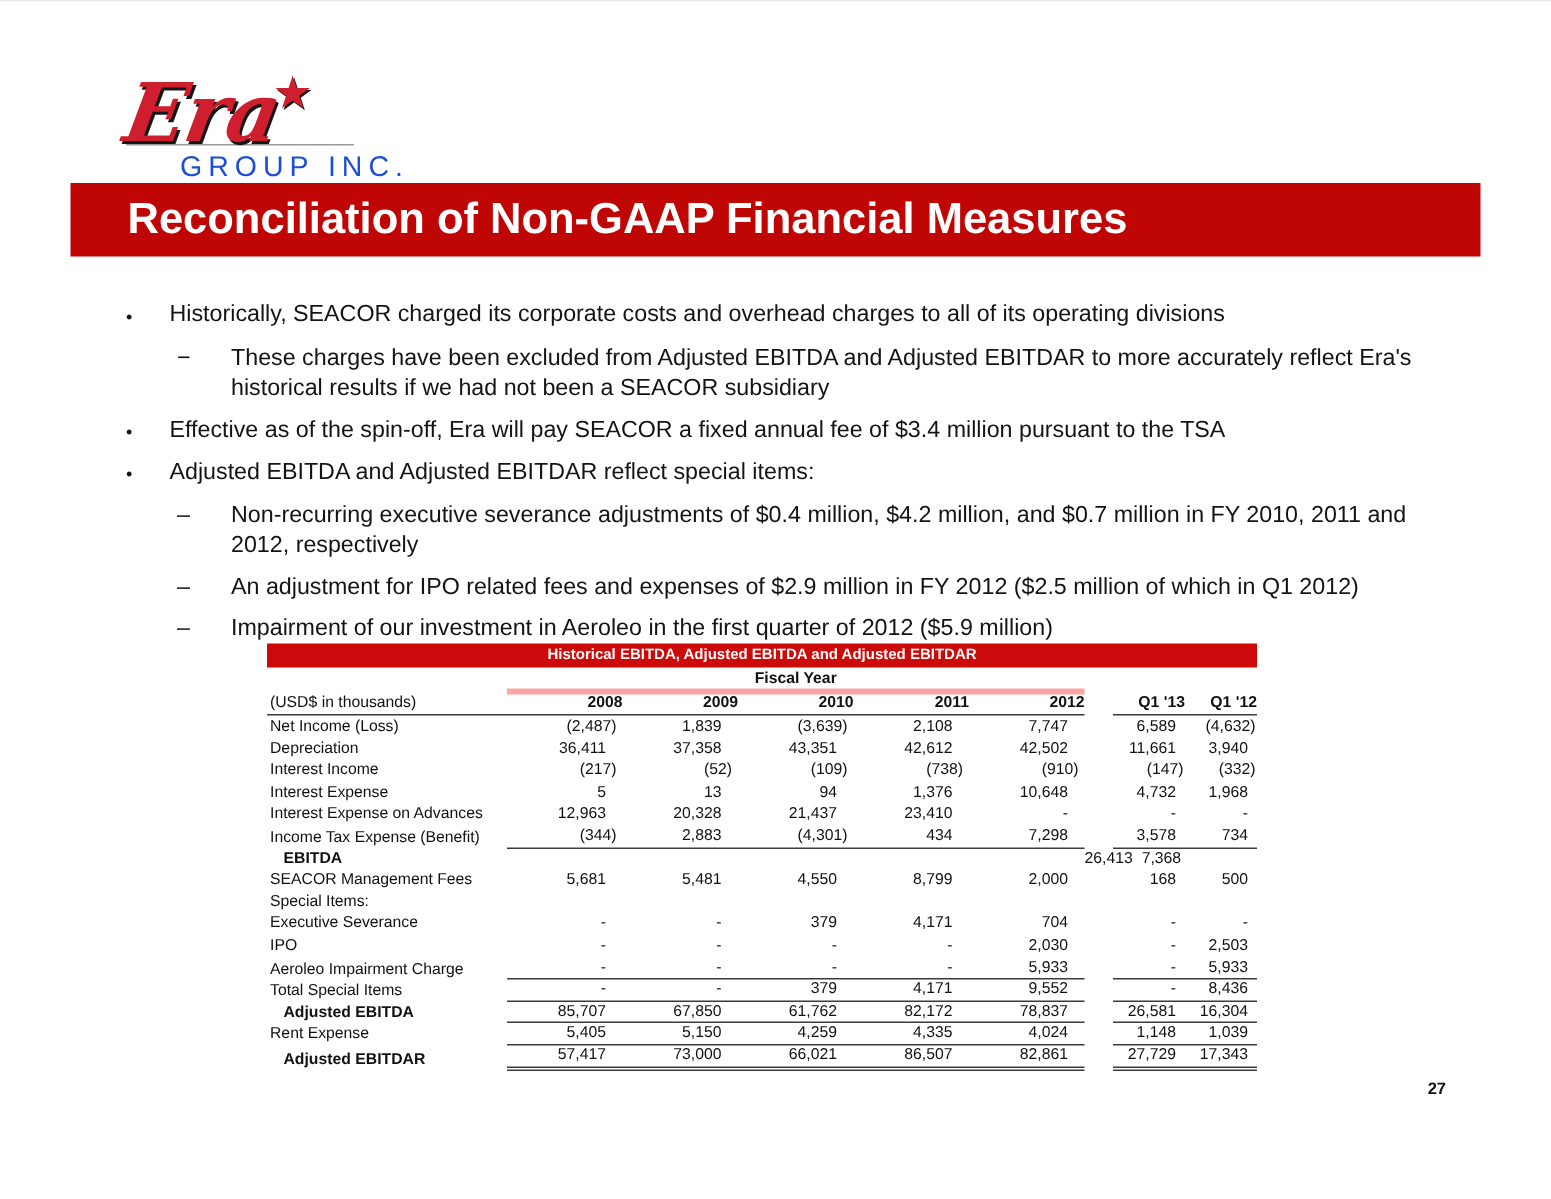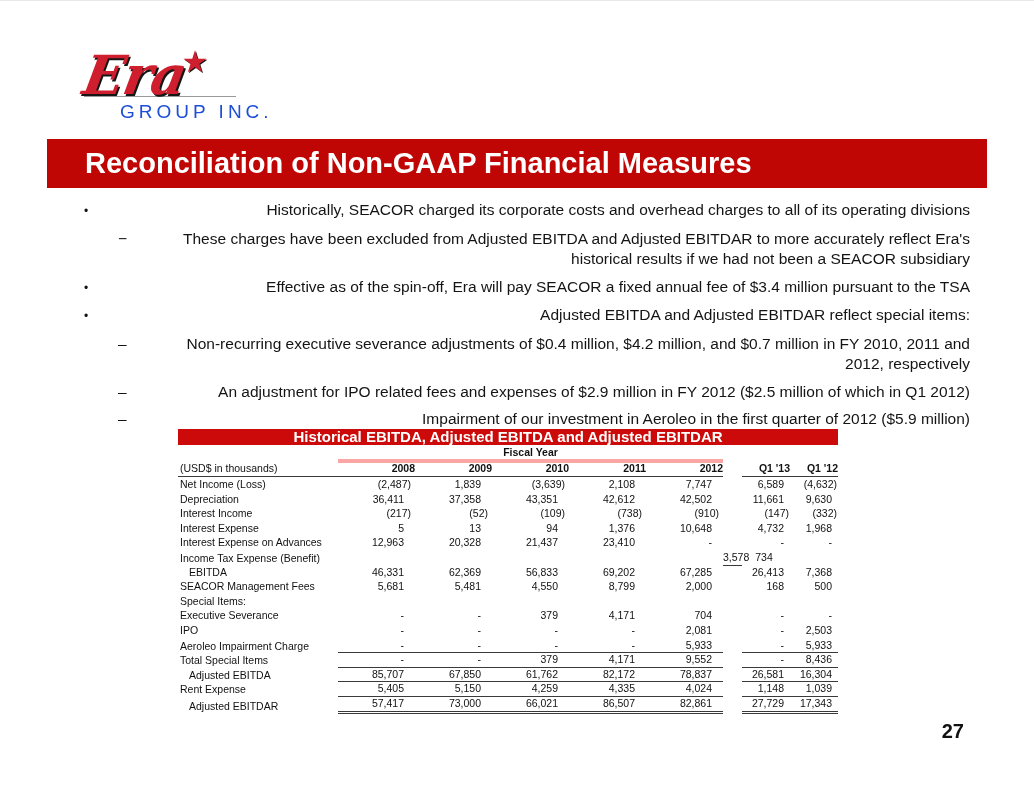--- a/index.html
+++ b/index.html
@@ -23,69 +23,69 @@
     text-shadow:1px 1px 0 #161616; transform:translate(-4px,-22px);
   }
   .logo-rule { height:1px; background:#9a9a9a; width:152px; margin-top:-7px; }
   .logo-sub {
     font-size:19px; letter-spacing:4px; color:#1d4ed8; margin-top:4px; padding-left:36px;
     white-space:nowrap;
   }
 
   
   .banner {
-    position:absolute; left:47px; top:138px; width:940px; height:49px;
+    position:absolute; left:47px; top:121px; width:940px; height:49px;
     background:#c00505; display:flex; align-items:center;
   }
   .banner h1 {
     margin:0; padding-left:38px; color:#ffffff; font-size:29px; font-weight:bold;
   }
 
   
   .bullets { position:absolute; left:84px; top:199px; width:886px; font-size:15.5px; line-height:20.5px; color:#141414; }
   .bullet-item { display:flex; margin-bottom:7px; }
   .bullet-item .marker { flex:0 0 auto; }
   .bullet-item.level1 > .marker { width:29px; font-size:12px; padding-top:1px; }
   .bullet-item.level2 { margin-left:34px; }
   .bullet-item.level2 > .marker { width:36px; }
-  .bullet-item .btext { flex:1;text-align:right; }
+  .bullet-item .btext { flex:1; }
 
   
   .fin-table {
     position:absolute; left:178px; top:428px; width:660px;
     font-size:10.5px; color:#111;
   }
   .tbl-title {
     background:#cc0a0a; color:#fff; font-weight:bold; text-align:center;
-    height:16px; line-height:16px; font-size:15px;
+    height:16px; line-height:16px; font-size:10px;
   }
   .t-row { display:grid; grid-template-columns:160px 385px 19px 96px; align-items:end; }
   .t-row .years { display:grid; grid-template-columns:repeat(5,1fr); }
   .t-row .quarters { display:grid; grid-template-columns:repeat(2,1fr); }
   .t-row .label { padding-left:2px; white-space:nowrap; overflow:hidden; }
-  .t-row .label.indent { padding-left:11px; }
+  .t-row .label.indent { padding-left:11px;font-weight:bold; }
 
   .fy-row { height:15px; line-height:14px; }
   .fy-row .years { display:block; text-align:center; font-weight:bold; border-bottom:4px solid #fca5a5; }
 
   .hdr-row { height:17px; line-height:16px; font-weight:bold; }
   .hdr-row .label { font-weight:normal; }
   .hdr-row .label, .hdr-row .years, .hdr-row .quarters { border-bottom:1.5px solid #3a3a3a; }
   .hcell { text-align:right; }
 
   .data-row { height:14.6px; line-height:14.6px; }
   .num { text-align:right; padding-right:11px; white-space:nowrap; }
   .num.paren { padding-right:4px; }
   .quarters .num { padding-right:6px; }
   .quarters .num.paren { padding-right:1px; }
   .rule-single > .years, .rule-single > .quarters { border-bottom:1px solid #3a3a3a; }
   .rule-double > .years, .rule-double > .quarters { border-bottom:3px double #3a3a3a; }
 
   
-  .page-num { position:absolute; top:719px; right:70px; font-size:20px; font-weight:bold; color:#111; }
+  .page-num { position:absolute; top:719px; right:70px; font-size:11px; font-weight:bold; color:#111; }
 </style>
 </head>
 <body>
 
 <div class="slide">
 
   <div class="logo">
     <div class="logo-script">
       <span class="logo-era">Era</span><span class="logo-star">★</span>
     </div>
@@ -175,21 +175,21 @@
           <div class="years">
             <div class="num">36,411</div>
             <div class="num">37,358</div>
             <div class="num">43,351</div>
             <div class="num">42,612</div>
             <div class="num">42,502</div>
           </div>
           <div class="gap"></div>
           <div class="quarters">
             <div class="num">11,661</div>
-            <div class="num">9,630</div>
+            <div class="num">3,940</div>
           </div>
         </div>
         <div class="t-row data-row">
           <div class="label">Interest Income</div>
           <div class="years">
             <div class="num paren">(217)</div>
             <div class="num paren">(52)</div>
             <div class="num paren">(109)</div>
             <div class="num paren">(738)</div>
             <div class="num paren">(910)</div>
@@ -225,35 +225,35 @@
             <div class="num">-</div>
           </div>
           <div class="gap"></div>
           <div class="quarters">
             <div class="num">-</div>
             <div class="num">-</div>
           </div>
         </div>
         <div class="t-row data-row rule-single">
           <div class="label">Income Tax Expense (Benefit)</div>
+          <div class="years">
+            <div class="num paren">(344)</div>
+            <div class="num">2,883</div>
+            <div class="num paren">(4,301)</div>
+            <div class="num">434</div>
+            <div class="num">7,298</div>
+          </div>
           <div class="gap"></div>
           <div class="quarters">
             <div class="num">3,578</div>
             <div class="num">734</div>
           </div>
         </div>
         <div class="t-row data-row">
           <div class="label indent">EBITDA</div>
-          <div class="years">
-            <div class="num">46,331</div>
-            <div class="num">62,369</div>
-            <div class="num">56,833</div>
-            <div class="num">69,202</div>
-            <div class="num">67,285</div>
-          </div>
           <div class="gap"></div>
           <div class="quarters">
             <div class="num">26,413</div>
             <div class="num">7,368</div>
           </div>
         </div>
         <div class="t-row data-row">
           <div class="label">SEACOR Management Fees</div>
           <div class="years">
             <div class="num">5,681</div>
@@ -298,21 +298,21 @@
             <div class="num">-</div>
           </div>
         </div>
         <div class="t-row data-row">
           <div class="label">IPO</div>
           <div class="years">
             <div class="num">-</div>
             <div class="num">-</div>
             <div class="num">-</div>
             <div class="num">-</div>
-            <div class="num">2,081</div>
+            <div class="num">2,030</div>
           </div>
           <div class="gap"></div>
           <div class="quarters">
             <div class="num">-</div>
             <div class="num">2,503</div>
           </div>
         </div>
         <div class="t-row data-row rule-single">
           <div class="label">Aeroleo Impairment Charge</div>
           <div class="years">

